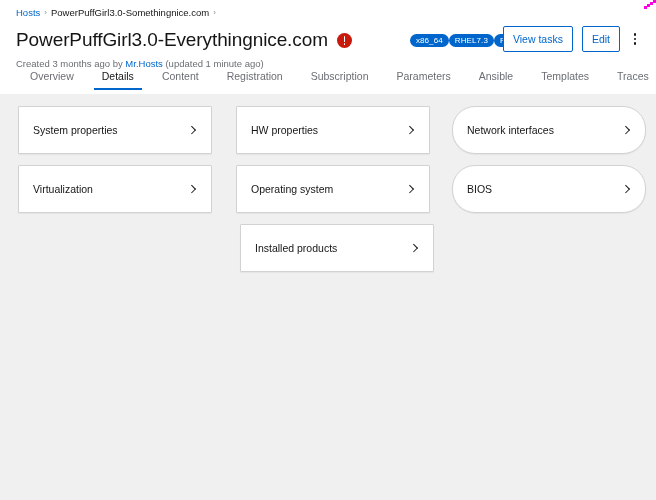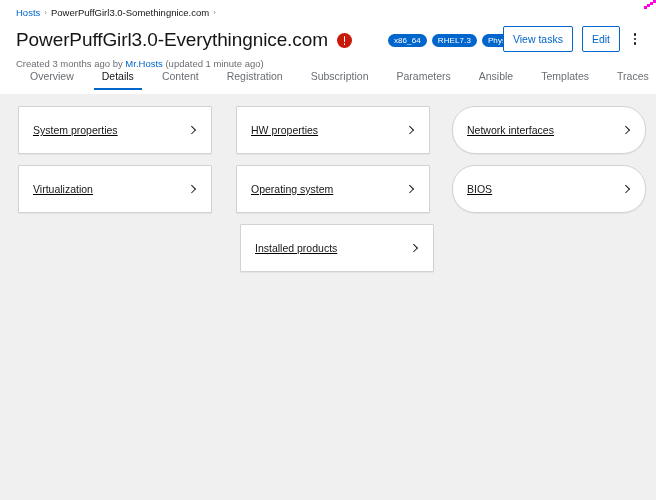--- a/index.html
+++ b/index.html
@@ -69,22 +69,21 @@
     content: "";
     position: absolute;
     left: 6.6px; top: 10.4px;
     width: 1.9px; height: 1.9px;
     background: #fff;
     border-radius: 50%;
   }
 
   .badges {
     display: flex;
-    gap: 5px;
-    margin-left: 36px;
+    margin-left: 58px;
     align-items: center;
   }
   .badge {
     background: #06c;
     color: #fff;
     font-size: 8px;
     line-height: 13px;
     height: 13px;
     padding: 0 6px;
     border-radius: 7px;
@@ -180,21 +179,20 @@
     border: 1px solid #d2d2d2;
     border-radius: 1px;
     display: flex;
     align-items: center;
     justify-content: space-between;
     padding: 0 14px;
     cursor: pointer;
     box-shadow: 0 1px 1px rgba(3,3,3,0.05);
     height: 48px;
     width: 194px;
-    text-decoration: underline;
   }
   .card-label {
     font-size: 10.5px;
     color: #151515;
     line-height: 14px;
     white-space: nowrap;
   }
   .chevron {
     width: 9px;
     height: 9px;

